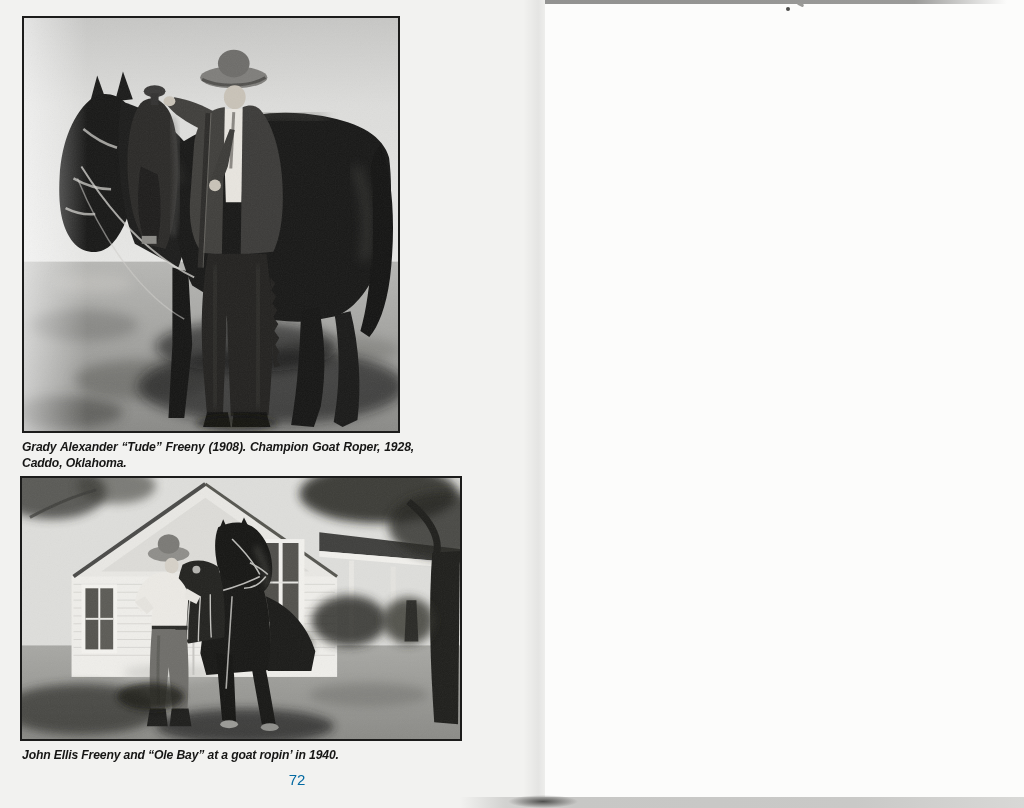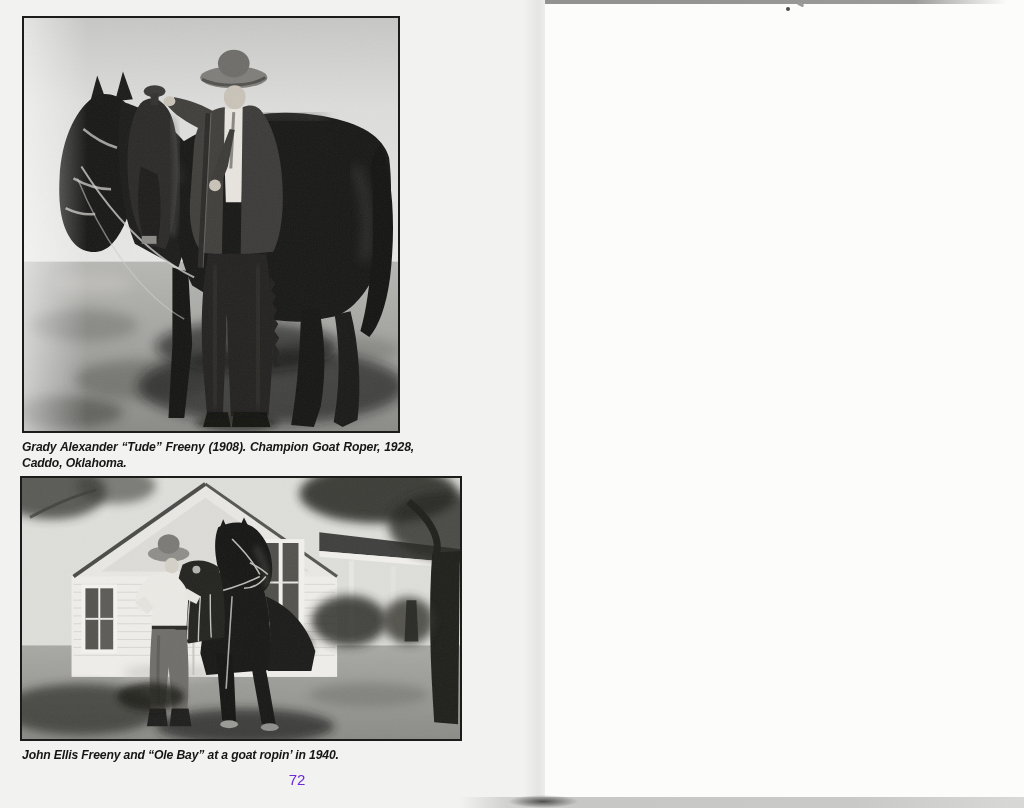--- a/index.html
+++ b/index.html
@@ -16,21 +16,21 @@
   .photo-1{left:22px;top:16px;width:378px;height:417px;}
   .photo-2{left:20px;top:476px;width:442px;height:265px;}
   .photo-frame svg{display:block;width:100%;height:100%;}
 
   .caption{position:absolute;font-family:"Liberation Sans",sans-serif;font-style:italic;font-weight:bold;
     font-size:12.2px;line-height:15.5px;color:#161615;letter-spacing:-0.15px;}
   .caption-1{left:22px;top:440px;width:392px;text-align:justify;}
   .caption-2{left:22px;top:748px;width:440px;}
 
   .page-number{position:absolute;width:110px;text-align:center;font-family:"Liberation Sans",sans-serif;
-    font-size:15px;color:#6d28d9;}
+    font-size:15px;color:#0369a1;}
   .pn-left{left:242px;top:771px;}
 
   
   .top-edge-line{position:absolute;left:545px;top:0;width:462px;height:4px;
     background:linear-gradient(to right,rgba(60,60,58,.55),rgba(90,90,88,.65) 20%,rgba(90,90,88,.6) 80%,rgba(120,120,118,0));}
   .speck-1{position:absolute;left:786px;top:7px;width:4px;height:4px;border-radius:50%;background:#4c4c4a;}
   .speck-2{position:absolute;left:797px;top:3px;width:7px;height:3px;border-radius:2px;background:#9a9a97;transform:rotate(25deg);}
   .bottom-strip{position:absolute;left:460px;top:797px;width:564px;height:11px;
     background:linear-gradient(to right,rgba(200,200,198,0),#d2d2d0 8%,#c7c7c5 20%,#c9c9c7 70%,#d8d8d6);}
   .bottom-smudge{position:absolute;left:508px;top:795px;width:70px;height:13px;border-radius:50%;

